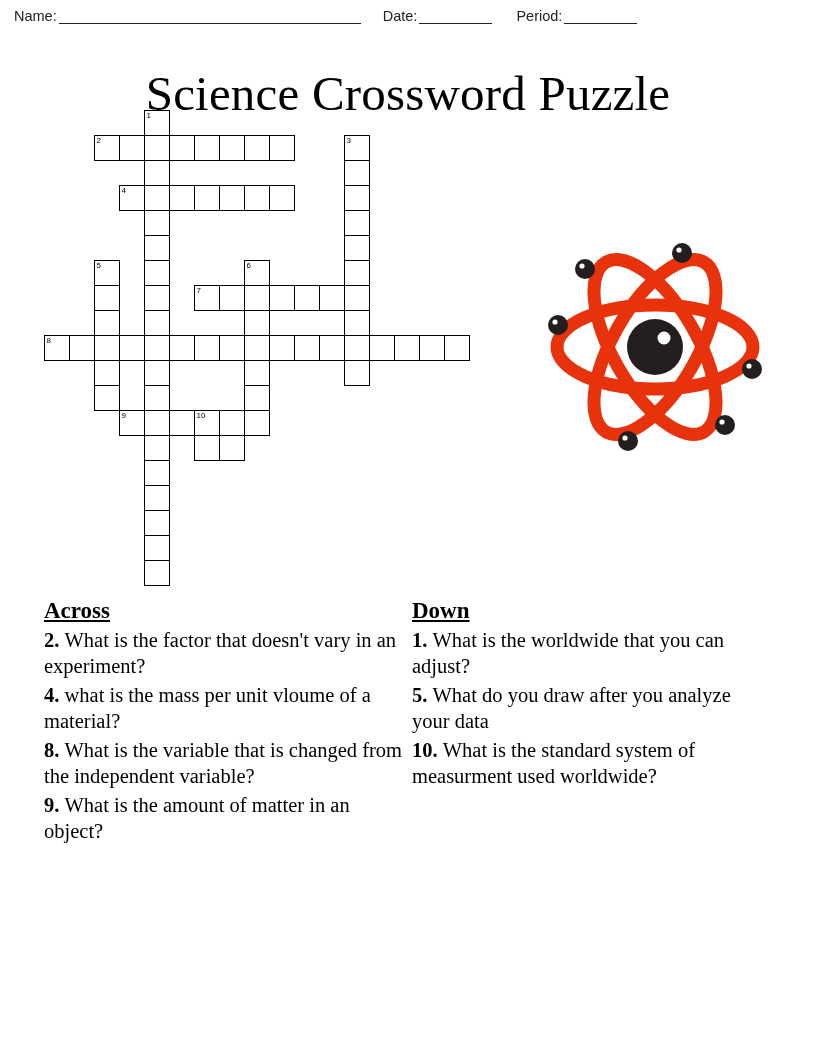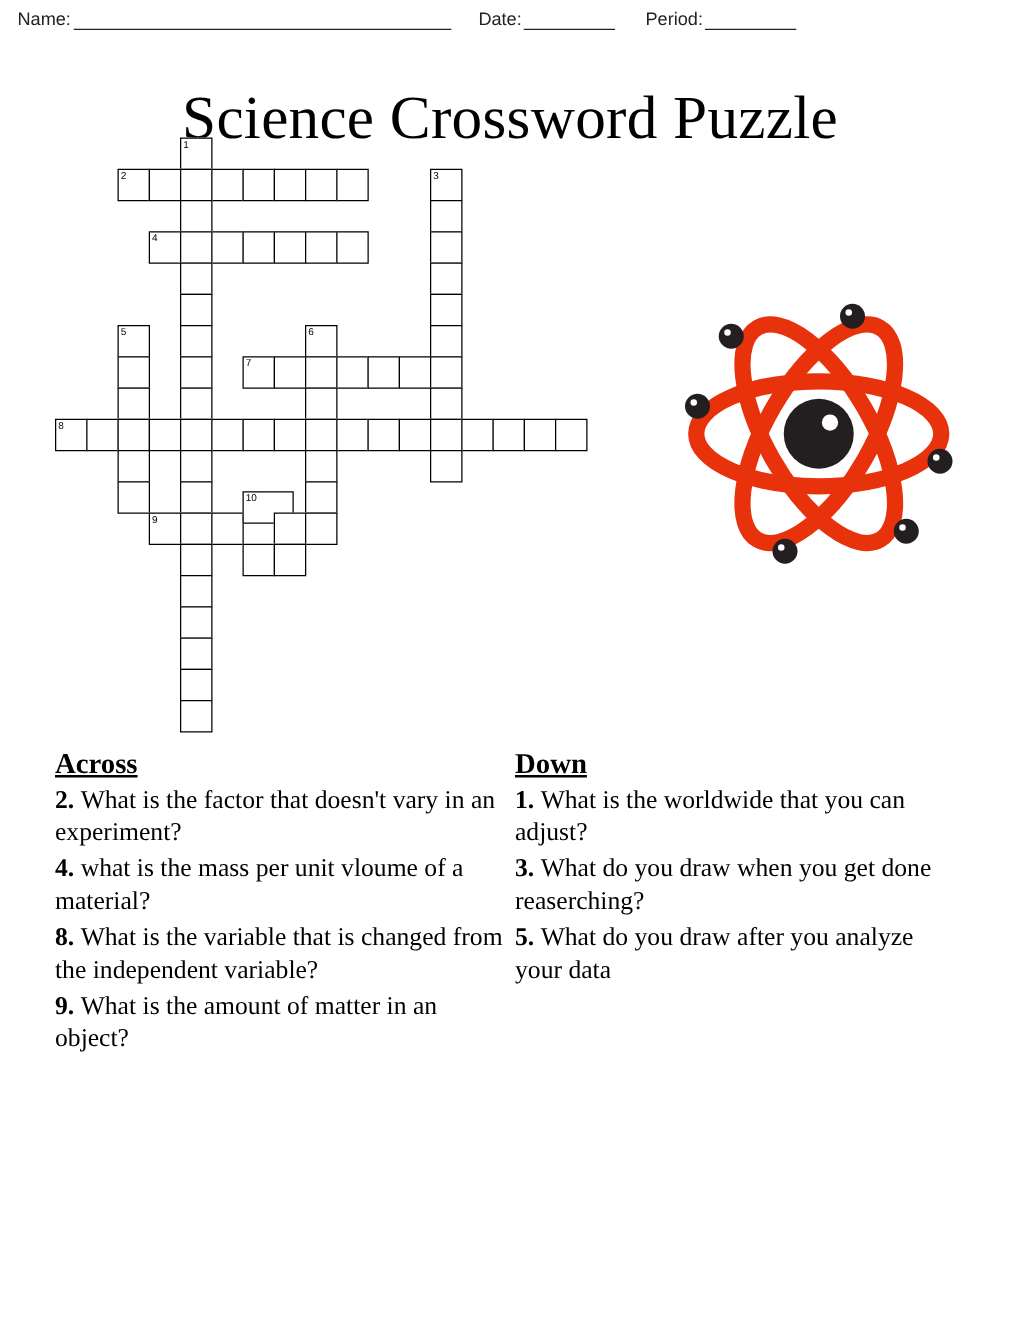--- a/index.html
+++ b/index.html
@@ -215,21 +215,21 @@
     <div class="cell" style="left: 200px; top: 250px;"></div>
     <div class="cell" style="left: 300px; top: 250px;"></div>
     <div class="cell" style="left: 50px; top: 275px;"></div>
     <div class="cell" style="left: 100px; top: 275px;"></div>
     <div class="cell" style="left: 200px; top: 275px;"></div>
     <div class="cell" style="left: 75px; top: 300px;">
       <span class="num">9</span>
     </div>
     <div class="cell" style="left: 100px; top: 300px;"></div>
     <div class="cell" style="left: 125px; top: 300px;"></div>
-    <div class="cell" style="left: 150px; top: 283px; padding-left: 39px;">
+    <div class="cell" style="left: 150px; top: 300px; padding-left: 39px;">
       <span class="num">10</span>
     </div>
     <div class="cell" style="left: 175px; top: 300px;"></div>
     <div class="cell" style="left: 200px; top: 300px;"></div>
     <div class="cell" style="left: 100px; top: 325px;"></div>
     <div class="cell" style="left: 150px; top: 325px;"></div>
     <div class="cell" style="left: 175px; top: 325px;"></div>
     <div class="cell" style="left: 100px; top: 350px;"></div>
     <div class="cell" style="left: 100px; top: 375px;"></div>
     <div class="cell" style="left: 100px; top: 400px;"></div>
@@ -274,17 +274,17 @@
         <p class="clue"><span class="cnum">2. </span><span>What is the factor that doesn't vary in an experiment?</span></p>
         <p class="clue"><span class="cnum">4. </span><span>what is the mass per unit vloume of a material?</span></p>
         <p class="clue"><span class="cnum">8. </span><span>What is the variable that is changed from the independent variable?</span></p>
         <p class="clue"><span class="cnum">9. </span><span>What is the amount of matter in an object?</span></p>
       </div>
   </div>
   <div class="col col-down">
     <h3>Down</h3>
     <div id="down-list">
         <p class="clue"><span class="cnum">1. </span><span>What is the worldwide that you can adjust?</span></p>
-        <p class="clue"><span class="cnum">3. </span><span>What do you draw when you get done reaserching?</span></p>
         <p class="clue"><span class="cnum">5. </span><span>What do you draw after you analyze your data</span></p>
+        <p class="clue"><span class="cnum">10. </span><span>What is the standard system of measurment used worldwide?</span></p>
       </div>
   </div>
 </div>
 
 </body></html>

